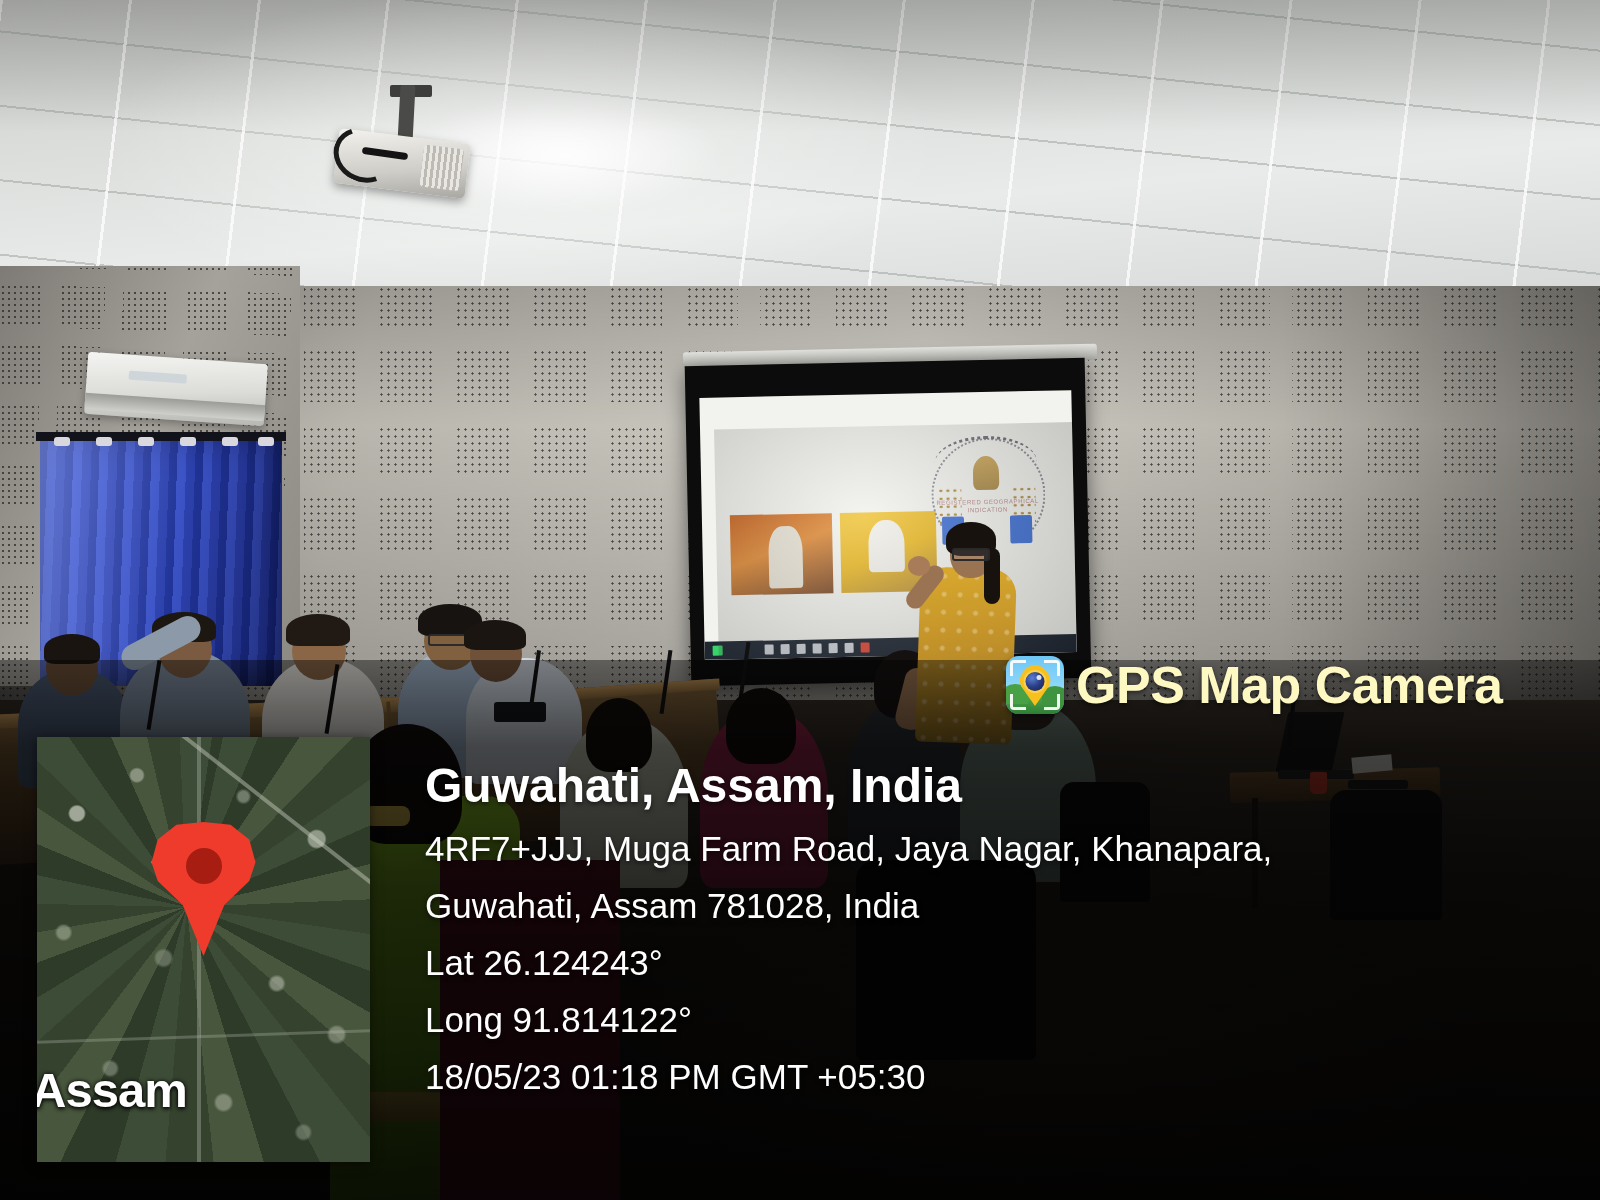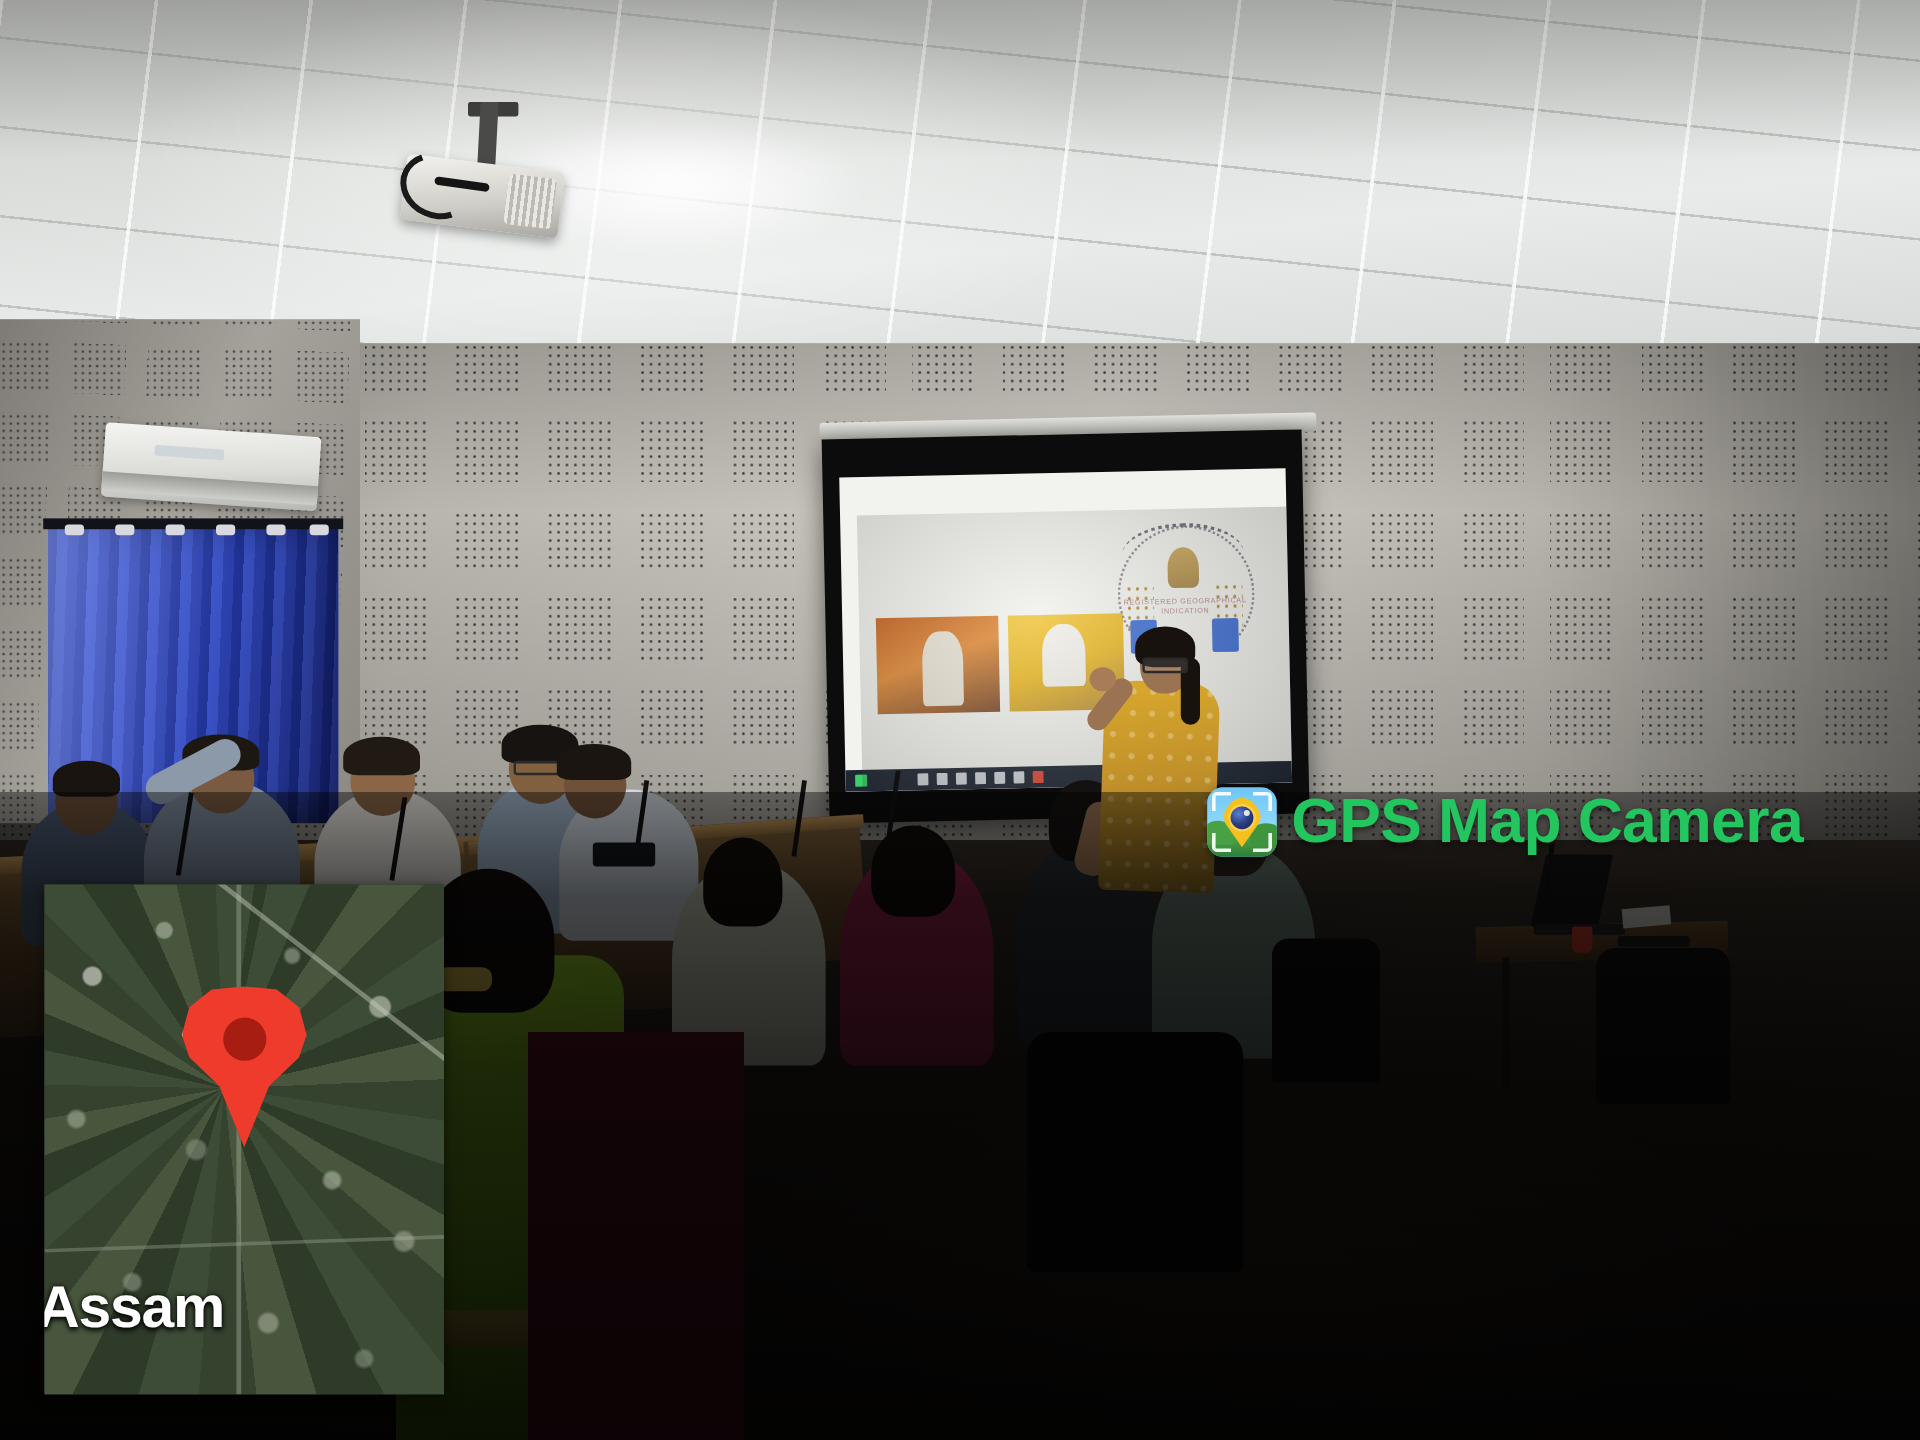--- a/index.html
+++ b/index.html
@@ -172,21 +172,21 @@
     clip-path:polygon(50% 100%, 8% 52%, 0 32%, 8% 10%, 30% 0, 70% 0, 92% 10%, 100% 32%, 92% 52%);}
   .bl-lens{position:absolute;left:50%;top:16px;transform:translateX(-50%);width:19px;height:19px;border-radius:50%;
     background:radial-gradient(circle at 35% 32%, #5b7fd4 0%, #2b3f86 48%, #131f4c 100%);
     box-shadow:0 0 0 2px rgba(255,255,255,.25);}
   .bl-lens::after{content:"";position:absolute;right:3px;top:3px;width:5px;height:5px;border-radius:50%;background:rgba(255,255,255,.85);}
   .bl-br{position:absolute;width:13px;height:13px;border:3px solid rgba(255,255,255,.92);}
   .bl-tl{left:4px;top:4px;border-right:none;border-bottom:none;border-radius:4px 0 0 0;}
   .bl-tr{right:4px;top:4px;border-left:none;border-bottom:none;border-radius:0 4px 0 0;}
   .bl-bl{left:4px;bottom:4px;border-right:none;border-top:none;border-radius:0 0 0 4px;}
   .bl-brr{right:4px;bottom:4px;border-left:none;border-top:none;border-radius:0 0 4px 0;}
-  .brand-text{color:#22c55e;font-size:52px;font-weight:bold;letter-spacing:-.5px;line-height:1;
+  .brand-text{color:#fef9c3;font-size:52px;font-weight:bold;letter-spacing:-.5px;line-height:1;
     text-shadow:0 2px 5px rgba(0,0,0,.55);white-space:nowrap;}
 
   
   .mapbox{position:absolute;left:37px;top:737px;width:333px;height:425px;overflow:hidden;
     background:#2f3d2b;box-shadow:0 2px 10px rgba(0,0,0,.5);}
   .map-sat{position:absolute;inset:0;
     background:
       radial-gradient(circle at 12% 18%, rgba(196,200,186,.75) 0 7px, rgba(0,0,0,0) 9px),
       radial-gradient(circle at 30% 9%, rgba(180,186,170,.6) 0 6px, rgba(0,0,0,0) 8px),
       radial-gradient(circle at 62% 14%, rgba(168,176,158,.55) 0 5px, rgba(0,0,0,0) 8px),
@@ -401,14 +401,22 @@
     <div class="map-road1"></div>
     <div class="map-road2"></div>
     <div class="map-road3"></div>
     <div class="map-pin">
       <div class="mp-body"></div>
       <div class="mp-dot"></div>
     </div>
     <div class="map-google">Assam</div>
   </div>
 
+  <div class="info">
+    <div class="l1">Guwahati, Assam, India</div>
+    <div class="ln">4RF7+JJJ, Muga Farm Road, Jaya Nagar, Khanapara,</div>
+    <div class="ln">Guwahati, Assam 781028, India</div>
+    <div class="ln">Lat 26.124243°</div>
+    <div class="ln">Long 91.814122°</div>
+    <div class="ln">18/05/23 01:18 PM GMT +05:30</div>
+  </div>
 
 </div>
 
 </body></html>

